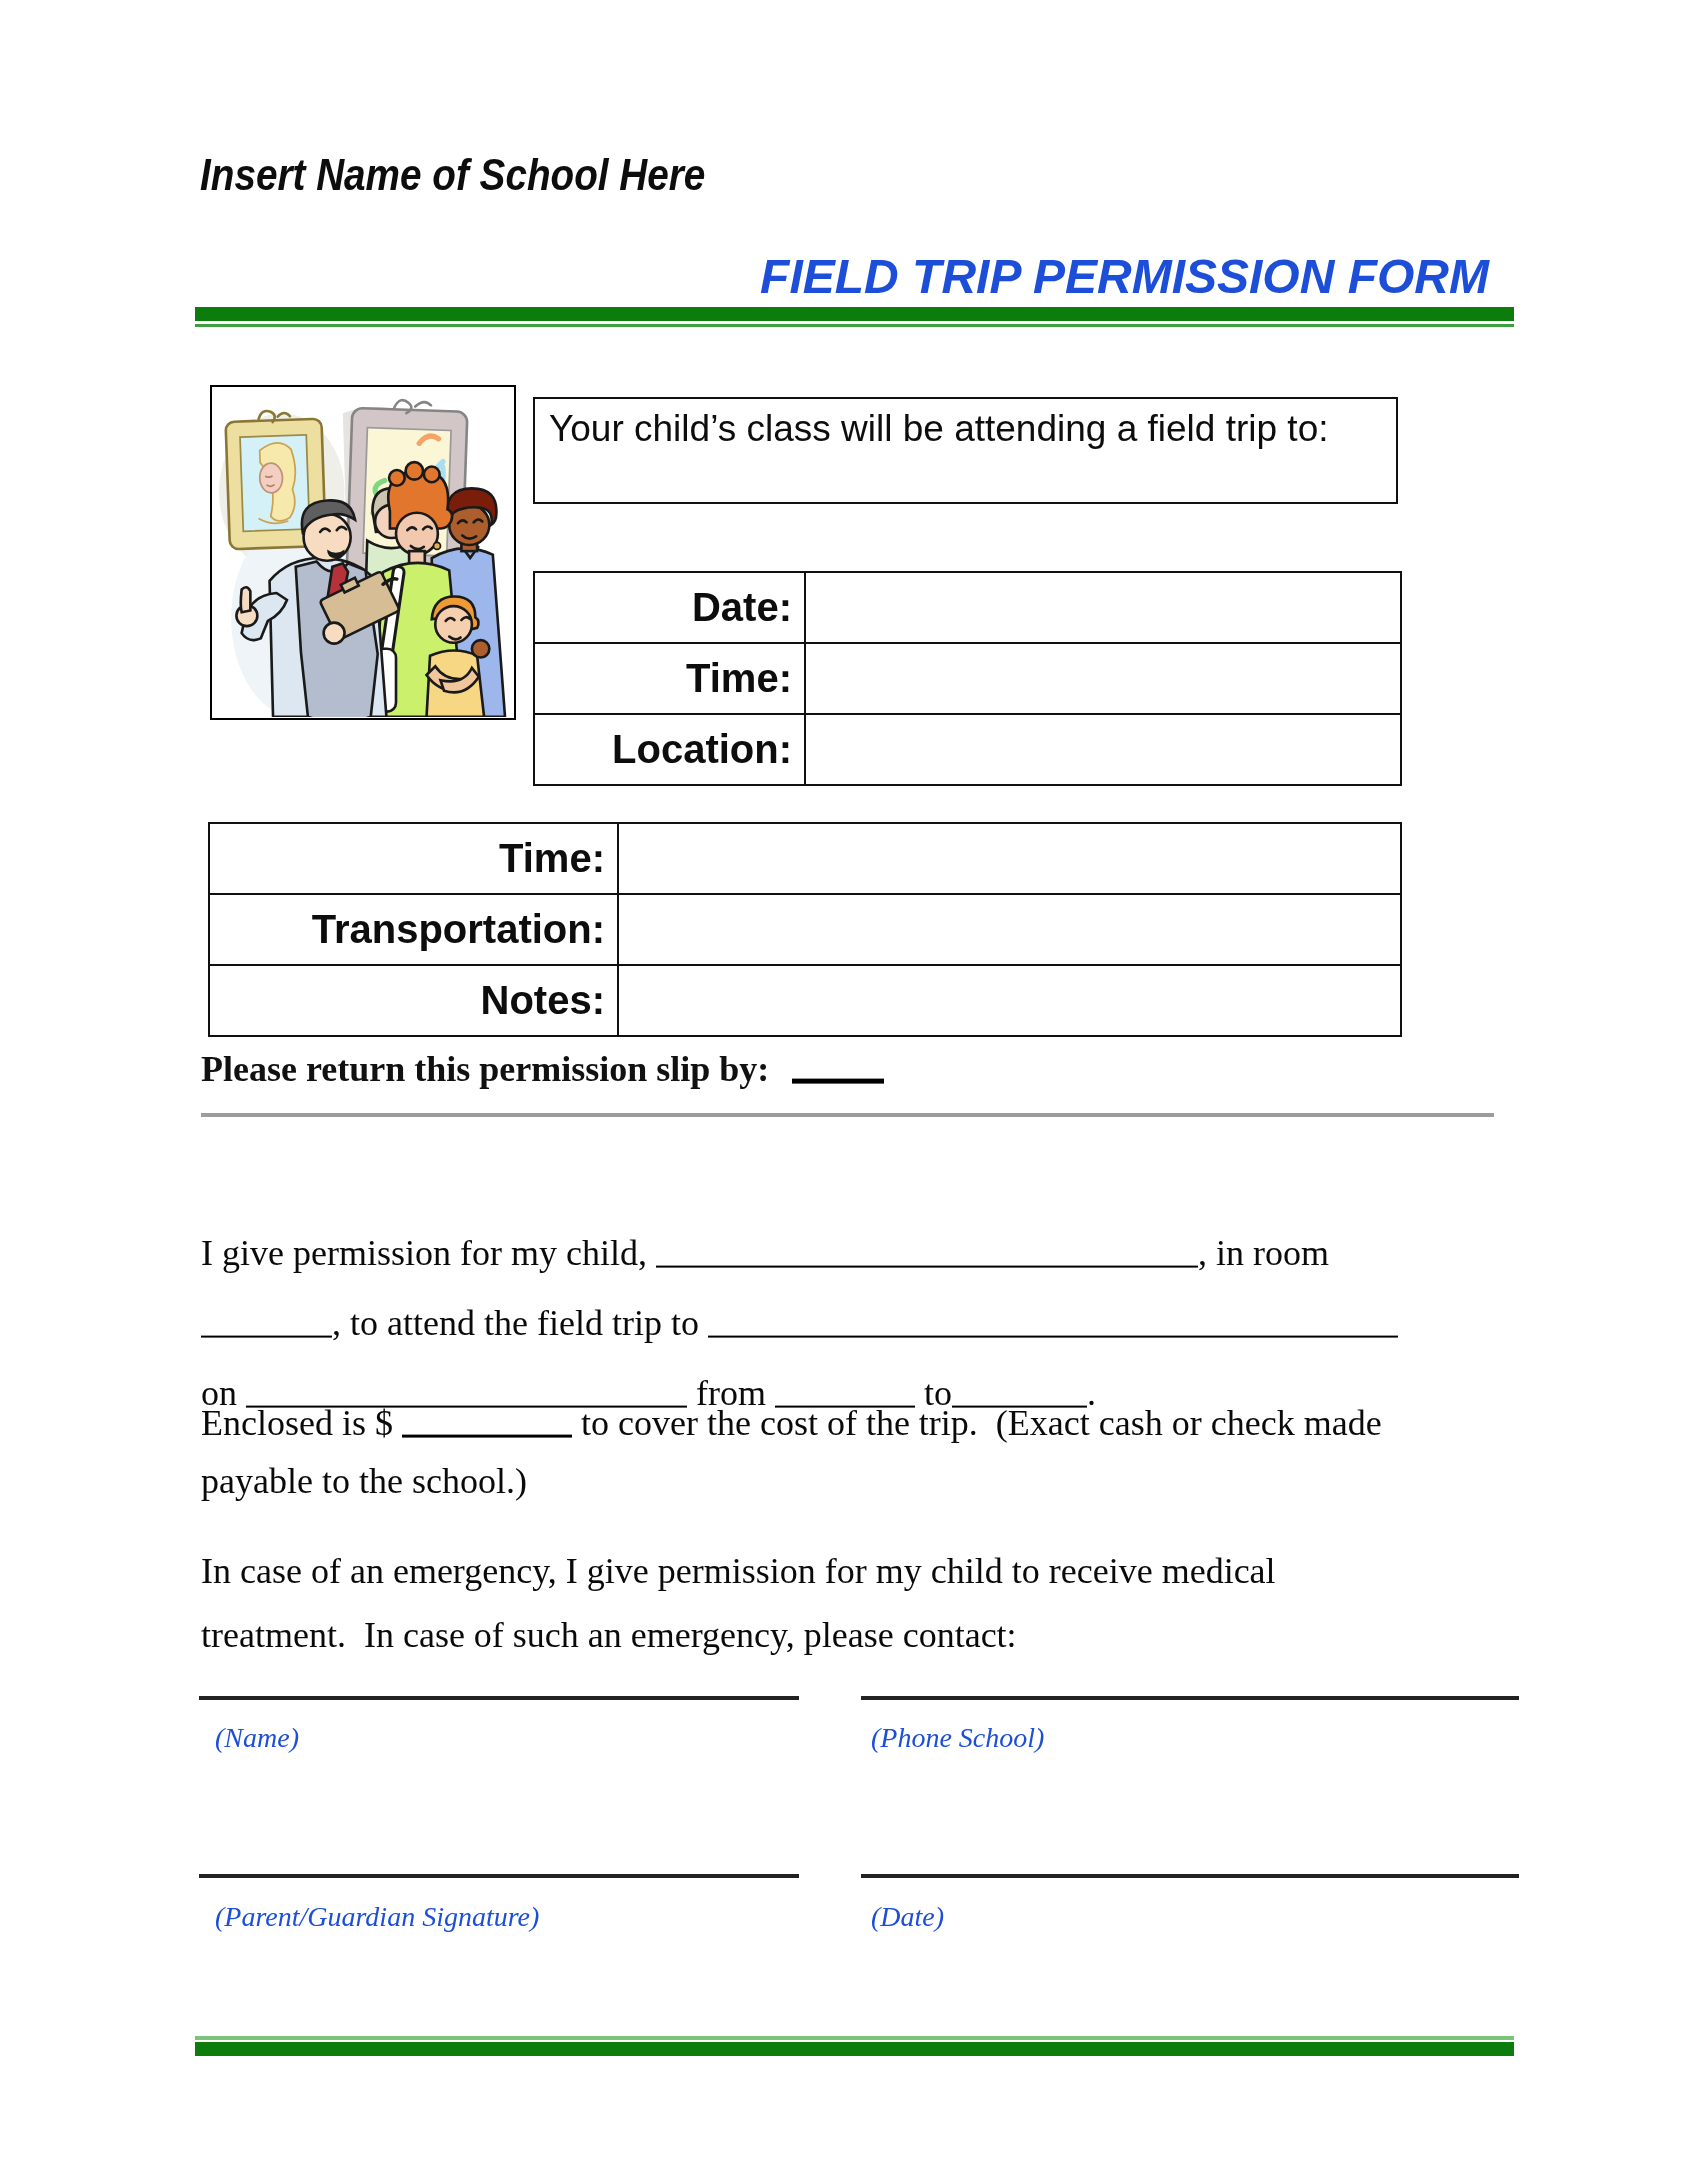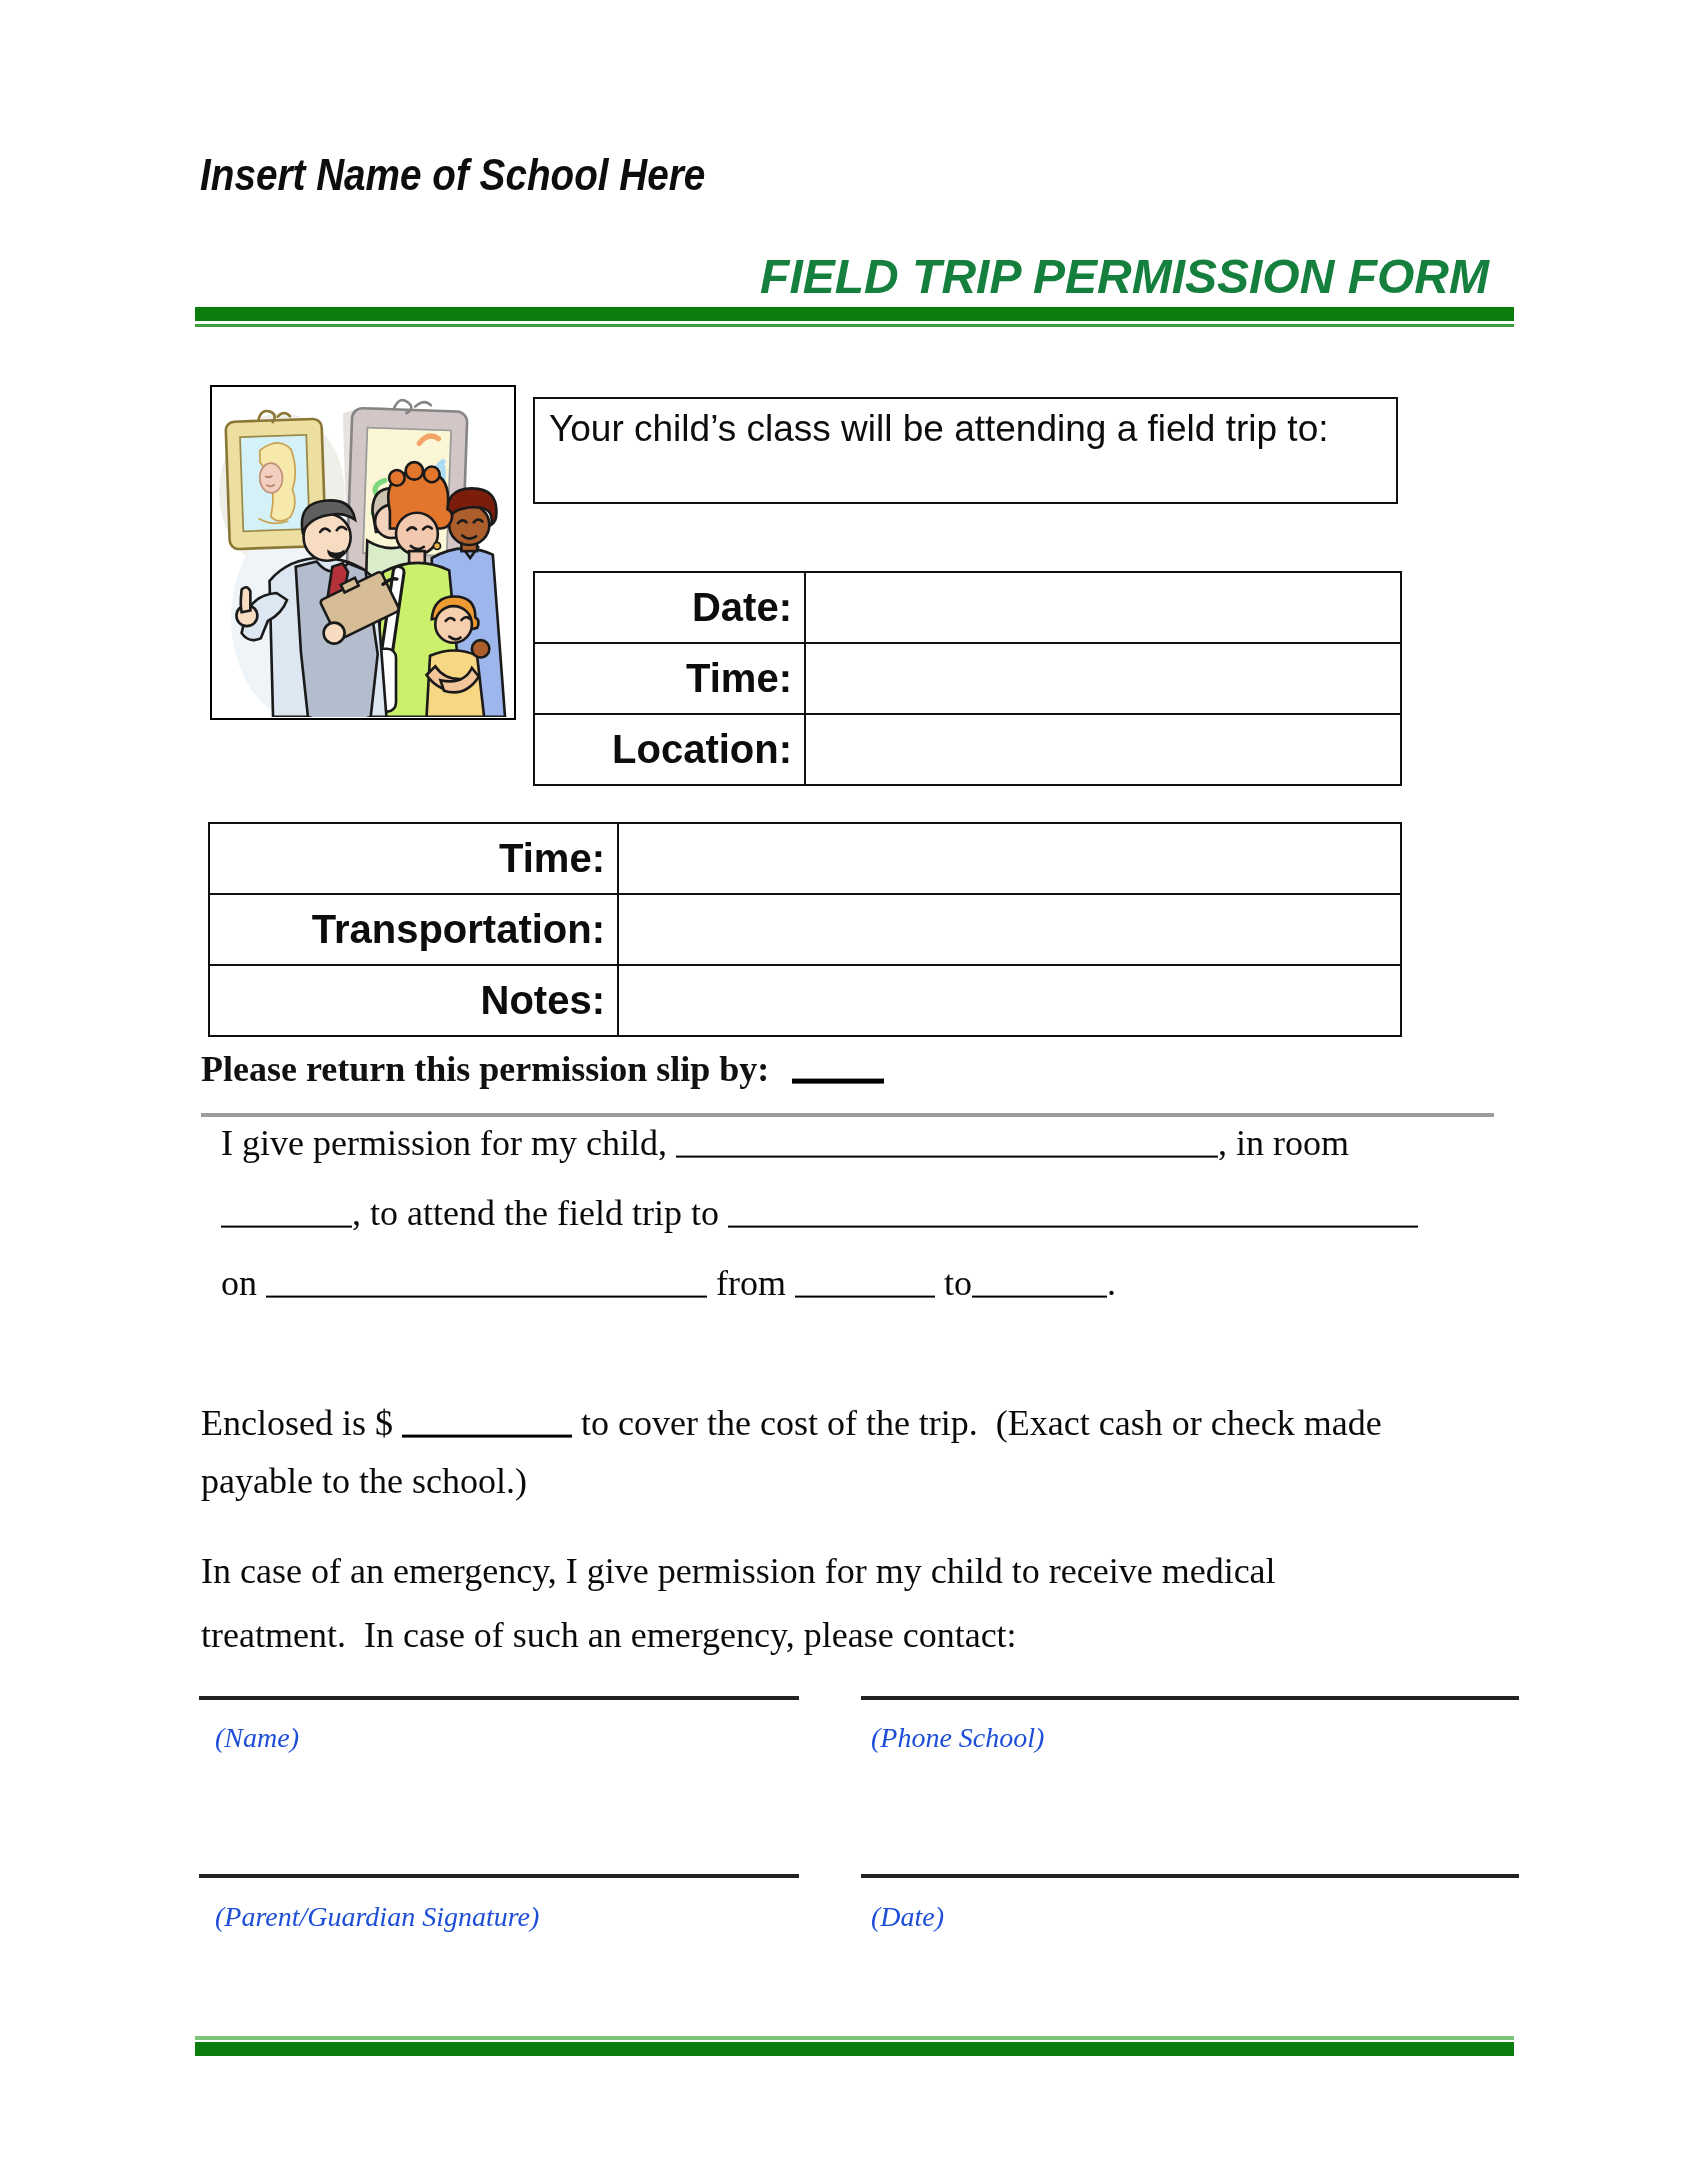--- a/index.html
+++ b/index.html
@@ -6,21 +6,21 @@
   .page{position:relative;width:1687px;height:2184px;background:#ffffff;overflow:hidden;
         font-family:"Liberation Serif", serif;color:#111;}
 
   
   .school-name{position:absolute;left:200px;top:150px;
       font-family:"Liberation Sans", sans-serif;font-style:italic;font-weight:700;
       font-size:45px;line-height:1.1;color:#0d0d0d;white-space:nowrap;
       transform:scaleX(0.86);transform-origin:left top;}
   .form-title{position:absolute;right:198px;top:251px;
       font-family:"Liberation Sans", sans-serif;font-style:italic;font-weight:700;
-      font-size:48px;line-height:1.1;color:#15803d;white-space:nowrap;}
+      font-size:48px;line-height:1.1;color:#1d4ed8;white-space:nowrap;}
 
   
   .rule{position:absolute;left:195px;width:1319px;}
   .rule-top{top:307px;}
   .rule-bottom{top:2036px;}
   .rule .bar{height:14px;background:#0c7d0c;}
   .rule .gap{height:2.6px;background:#ffffff;}
   .rule .thin{height:3.5px;background:#3f9e3f;}
   .rule-bottom .thin{background:#7cc47c;}
 
@@ -50,21 +50,21 @@
       font-family:"Liberation Serif", serif;}
   .return-line .fill{border-bottom:5.2px solid #000;margin-left:23px;width:92px;}
 
   
   .gray-divider{position:absolute;left:201px;top:1113px;width:1293px;height:4.4px;background:#9c9c9c;}
 
   
   .para{position:absolute;left:201px;width:1319px;font-size:36px;color:#0a0a0a;}
   .bind{white-space:pre-wrap;}
   .fill{display:inline-block;height:5.2px;border-bottom:2.6px solid #000;transform:translateY(2.6px);}
-  .perm-para{top:1108px;margin-left:20px;}
+  .perm-para{top:1218px;}
   .perm-para .line{height:70px;line-height:70px;white-space:nowrap;}
   .enclosed-para{top:1394px;line-height:58px;}
   .enclosed-para .fill{border-bottom-width:3.5px;}
   .emergency-para{top:1539px;line-height:64px;}
   .w620{width:542px;} .w150{width:131px;} .w790{width:690px;}
   .w505{width:441px;} .w160{width:140px;} .w155{width:135px;} .w195{width:170px;}
 
   
   .sigline{position:absolute;height:4.4px;background:#222;}
   .sig-1-left{left:199px;top:1696px;width:600px;}

